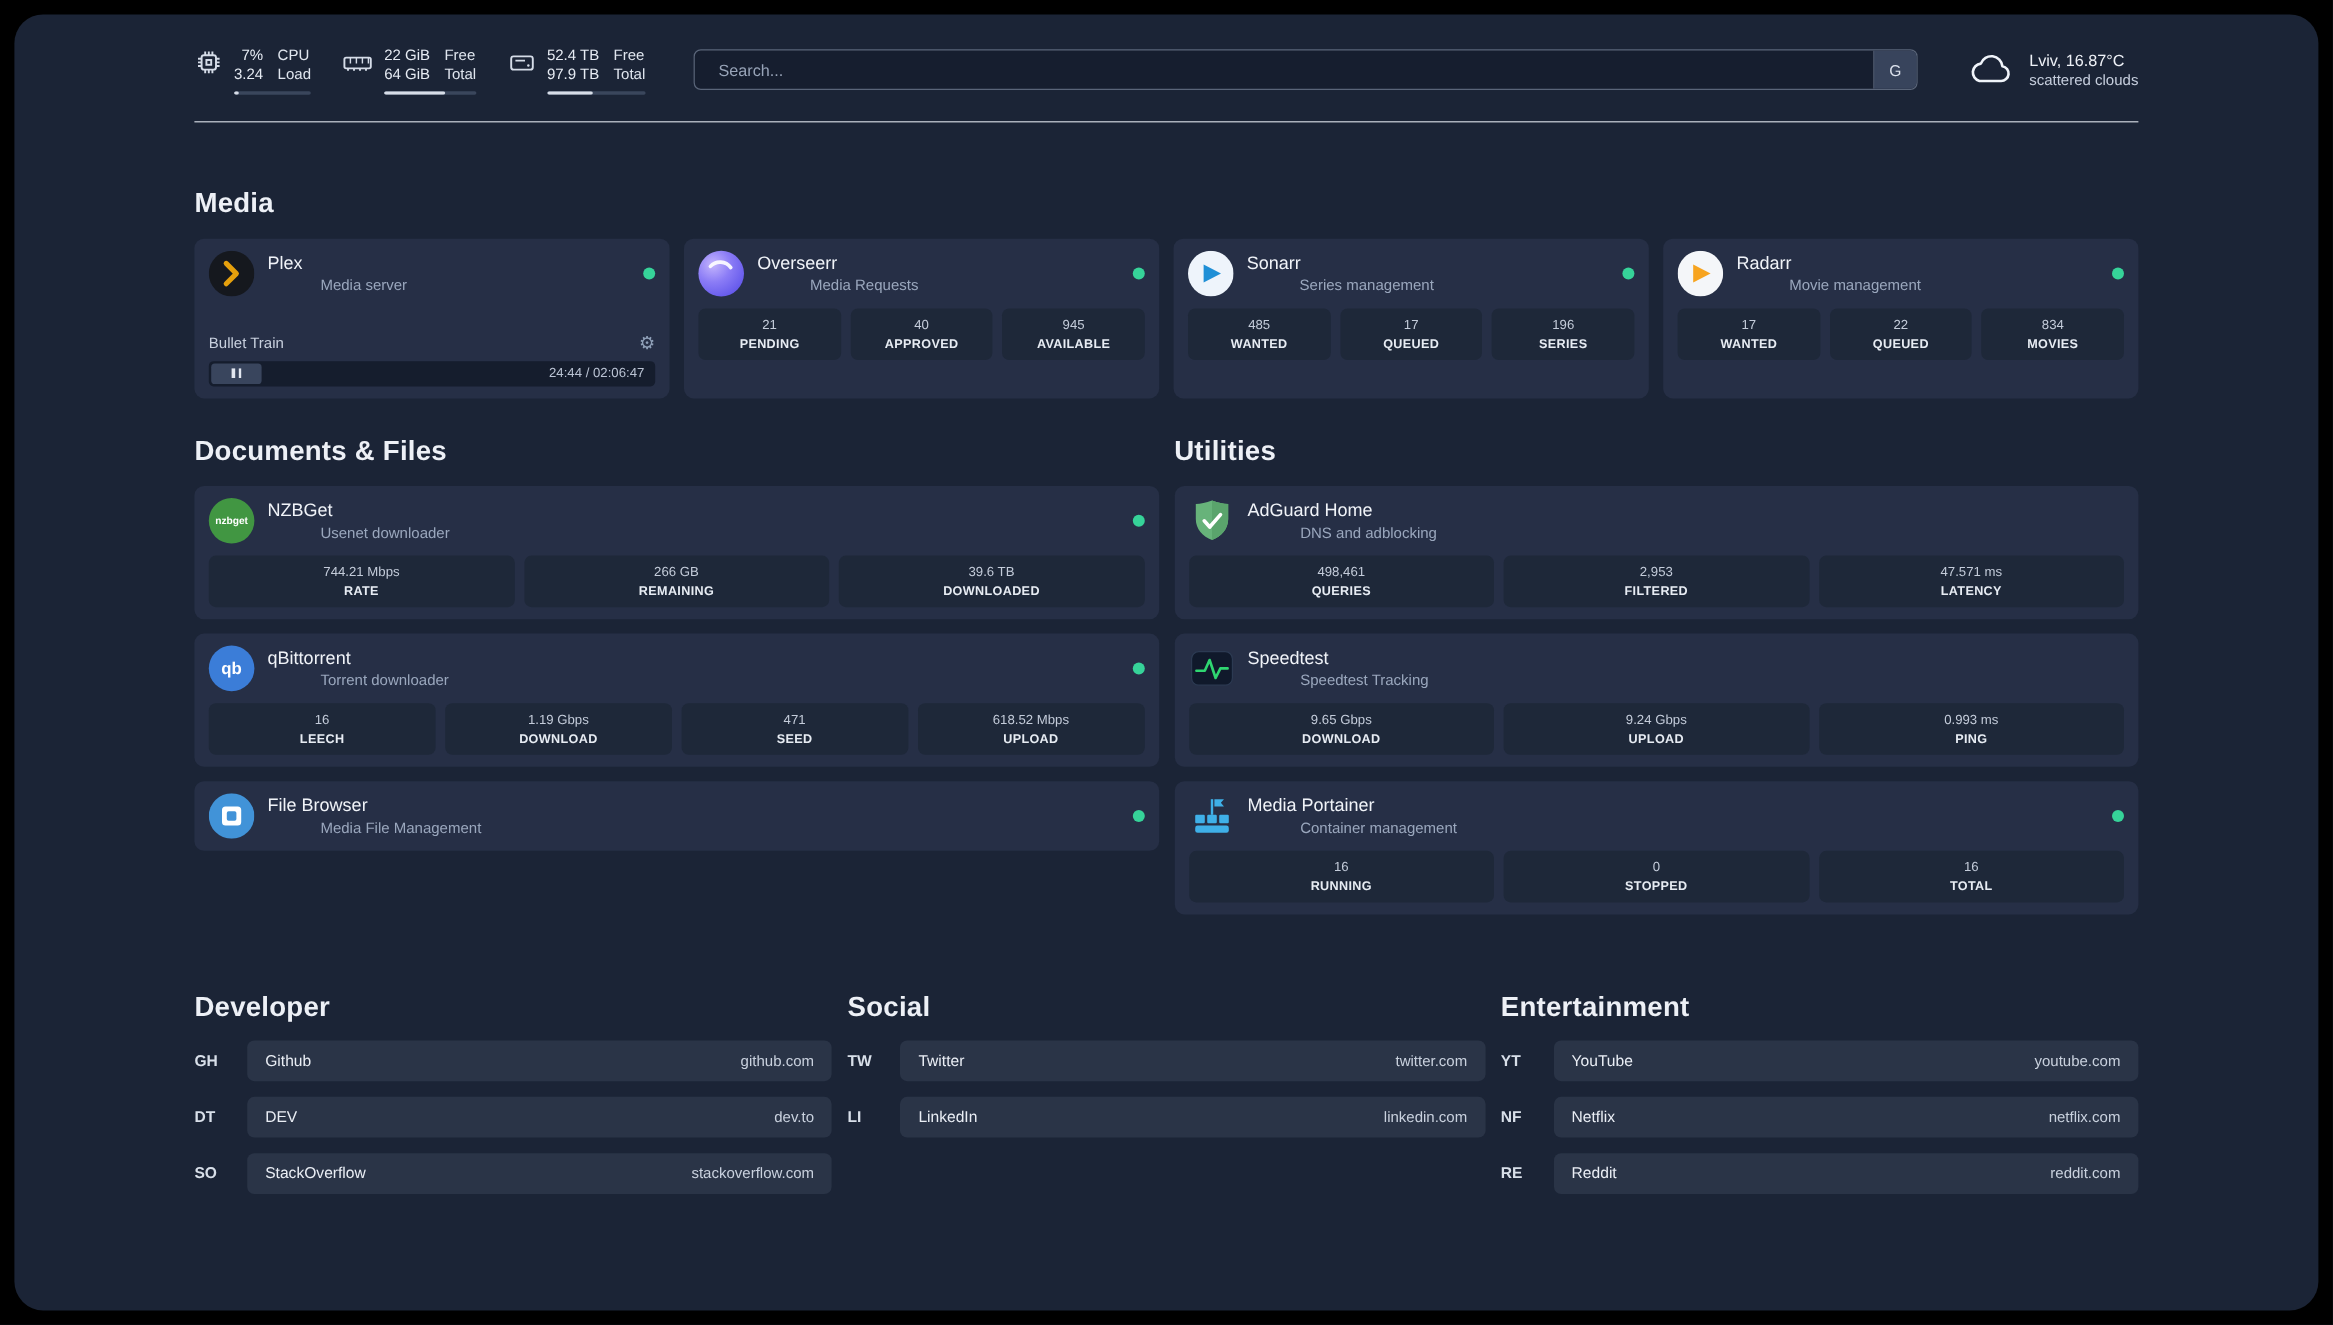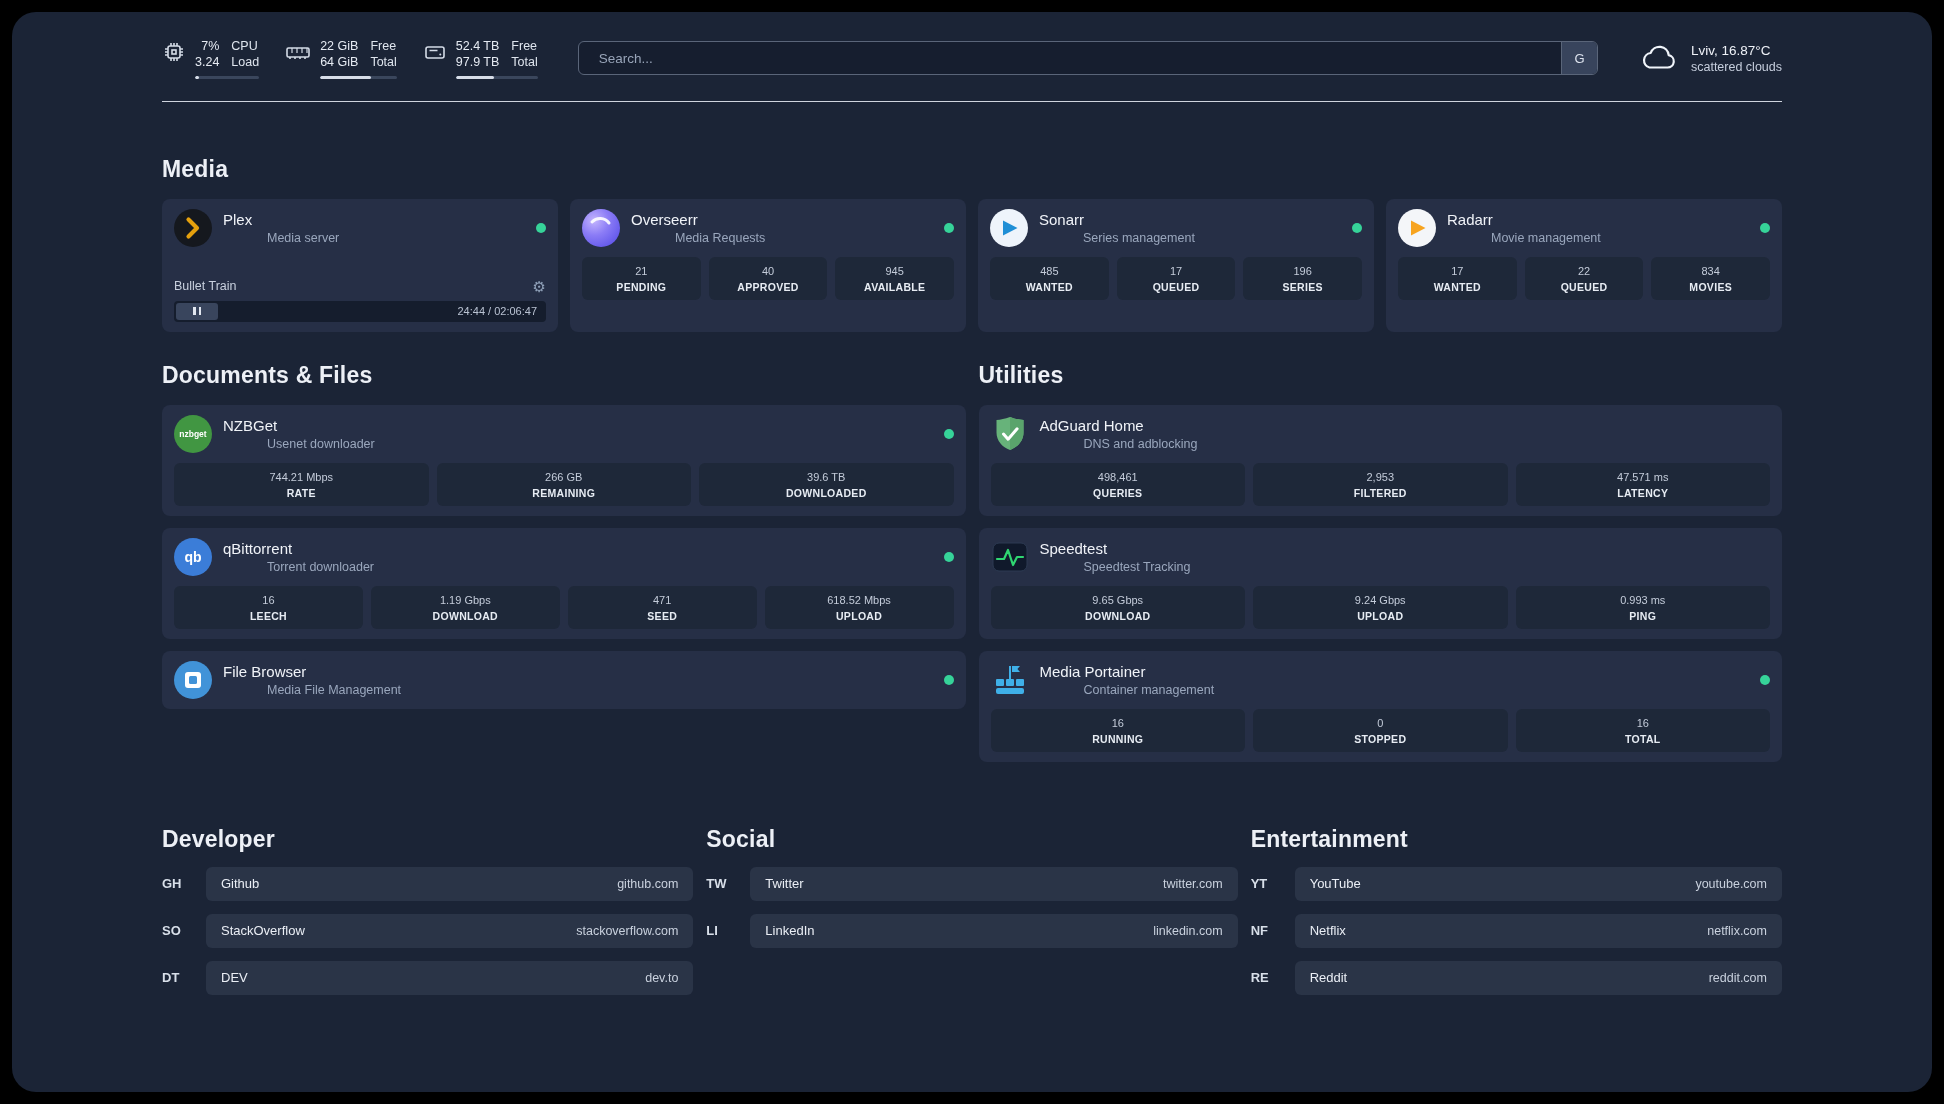--- a/index.html
+++ b/index.html
@@ -486,33 +486,33 @@
     <div class="bm-col">
       <h2 class="sec">Developer</h2>
       <div class="bm-row">
         <span class="bm-abbr">GH</span>
         <span class="bm-pill">
           <span class="bm-name">Github</span>
           <span class="bm-url">github.com</span>
         </span>
       </div>
       <div class="bm-row">
+        <span class="bm-abbr">DT</span>
+        <span class="bm-pill">
+          <span class="bm-name">DEV</span>
+          <span class="bm-url">dev.to</span>
+        </span>
+      </div>
+      <div class="bm-row">
         <span class="bm-abbr">SO</span>
         <span class="bm-pill">
           <span class="bm-name">StackOverflow</span>
           <span class="bm-url">stackoverflow.com</span>
         </span>
       </div>
-      <div class="bm-row">
-        <span class="bm-abbr">DT</span>
-        <span class="bm-pill">
-          <span class="bm-name">DEV</span>
-          <span class="bm-url">dev.to</span>
-        </span>
-      </div>
     </div>
 
     <div class="bm-col">
       <h2 class="sec">Social</h2>
       <div class="bm-row">
         <span class="bm-abbr">TW</span>
         <span class="bm-pill">
           <span class="bm-name">Twitter</span>
           <span class="bm-url">twitter.com</span>
         </span>

